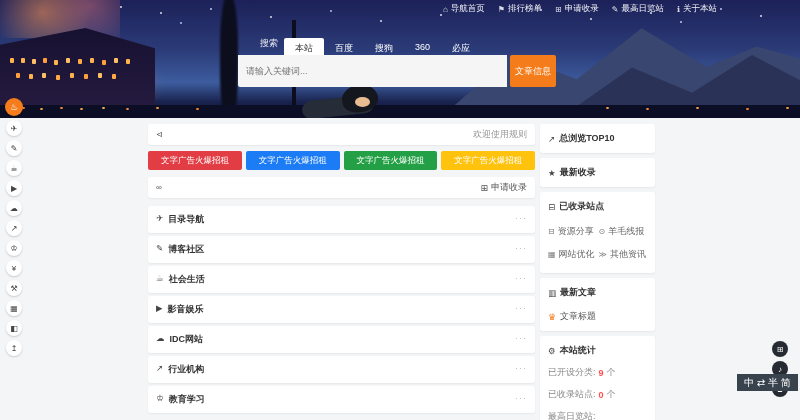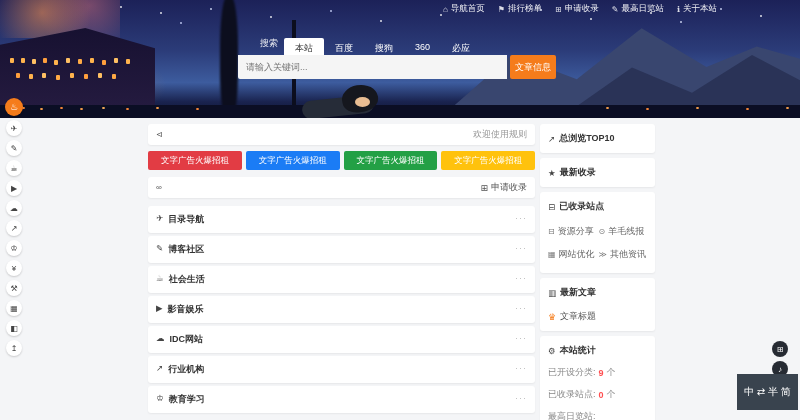--- a/index.html
+++ b/index.html
@@ -35,21 +35,21 @@
 
   .topnav{position:absolute;top:3px;left:443px;display:flex;gap:13px;align-items:center;color:#f0f0f5;font-size:8.5px;white-space:nowrap}
   .tn{display:flex;gap:3px;align-items:center;cursor:pointer}
   .tn-ic{font-size:8px;opacity:.9}
 
   .search{position:absolute;left:238px;top:38px;width:318px}
   .tabs{display:flex;align-items:stretch;height:17px;color:#fff;font-size:9px}
   .tabs .lbl{align-self:center;margin:0 6px 6px 22px;opacity:.9}
   .tab{padding:4px 11px 0;cursor:pointer}
   .tab.active{background:#fff;color:#333;border-radius:2px 2px 0 0}
-  .srow{display:flex;height:24px}
+  .srow{display:flex;height:32px}
   .sinput{flex:1;border:0;background:#f5f5f5;padding:0 8px;font-size:9px;color:#333;outline:none;border-radius:0 0 0 2px}
   .sbtn{width:46px;margin-left:3px;background:#f57c1b;color:#fff;border:0;font-size:9px;cursor:pointer;border-radius:2px}
 
   
   .wrap{position:relative;padding:6px 0 0 148px;display:flex;gap:5px;align-items:flex-start}
   .main{width:387px}
   .side{width:115px}
   .card{background:#fff;border-radius:3px;box-shadow:0 1px 2px rgba(0,0,0,.06)}
 
   .notice{display:flex;align-items:center;height:21px;padding:0 8px;margin-bottom:6px}
@@ -81,21 +81,21 @@
   .srw b{color:#ff4e50}
 
   
   .rail{position:absolute;left:3px;top:98px;width:22px;display:flex;flex-direction:column;align-items:center;gap:4px}
   .rb{width:16px;height:16px;border-radius:50%;background:#fff;box-shadow:0 1px 2px rgba(0,0,0,.18);display:flex;align-items:center;justify-content:center;font-size:8px;color:#444;cursor:pointer;flex:0 0 auto}
   .rb.hot{width:18px;height:18px;background:#f57c1b;color:#fff;font-size:9px}
 
   
   .fb{position:absolute;width:16px;height:16px;border-radius:50%;background:#262b33;color:#fff;display:flex;align-items:center;justify-content:center;font-size:8px;cursor:pointer;z-index:4}
   .fb1{left:772px;top:341px}.fb2{left:772px;top:361px}.fb3{left:772px;top:381px}
-  .tooltip{position:absolute;left:737px;top:374px;height:36px;padding:0 7px;background:#39434e;color:#fff;font-size:10px;display:flex;align-items:center;white-space:nowrap;z-index:5}
+  .tooltip{position:absolute;left:737px;top:374px;height:17px;padding:0 7px;background:#39434e;color:#fff;font-size:10px;display:flex;align-items:center;white-space:nowrap;z-index:5}
 </style>
 </head>
 <body>
 
 <div class="hero">
   <div class="stars"></div>
   <div class="fireworks"></div>
   <div class="mtn1"></div>
   <div class="mtn2"></div>
   <div class="glow"></div>

